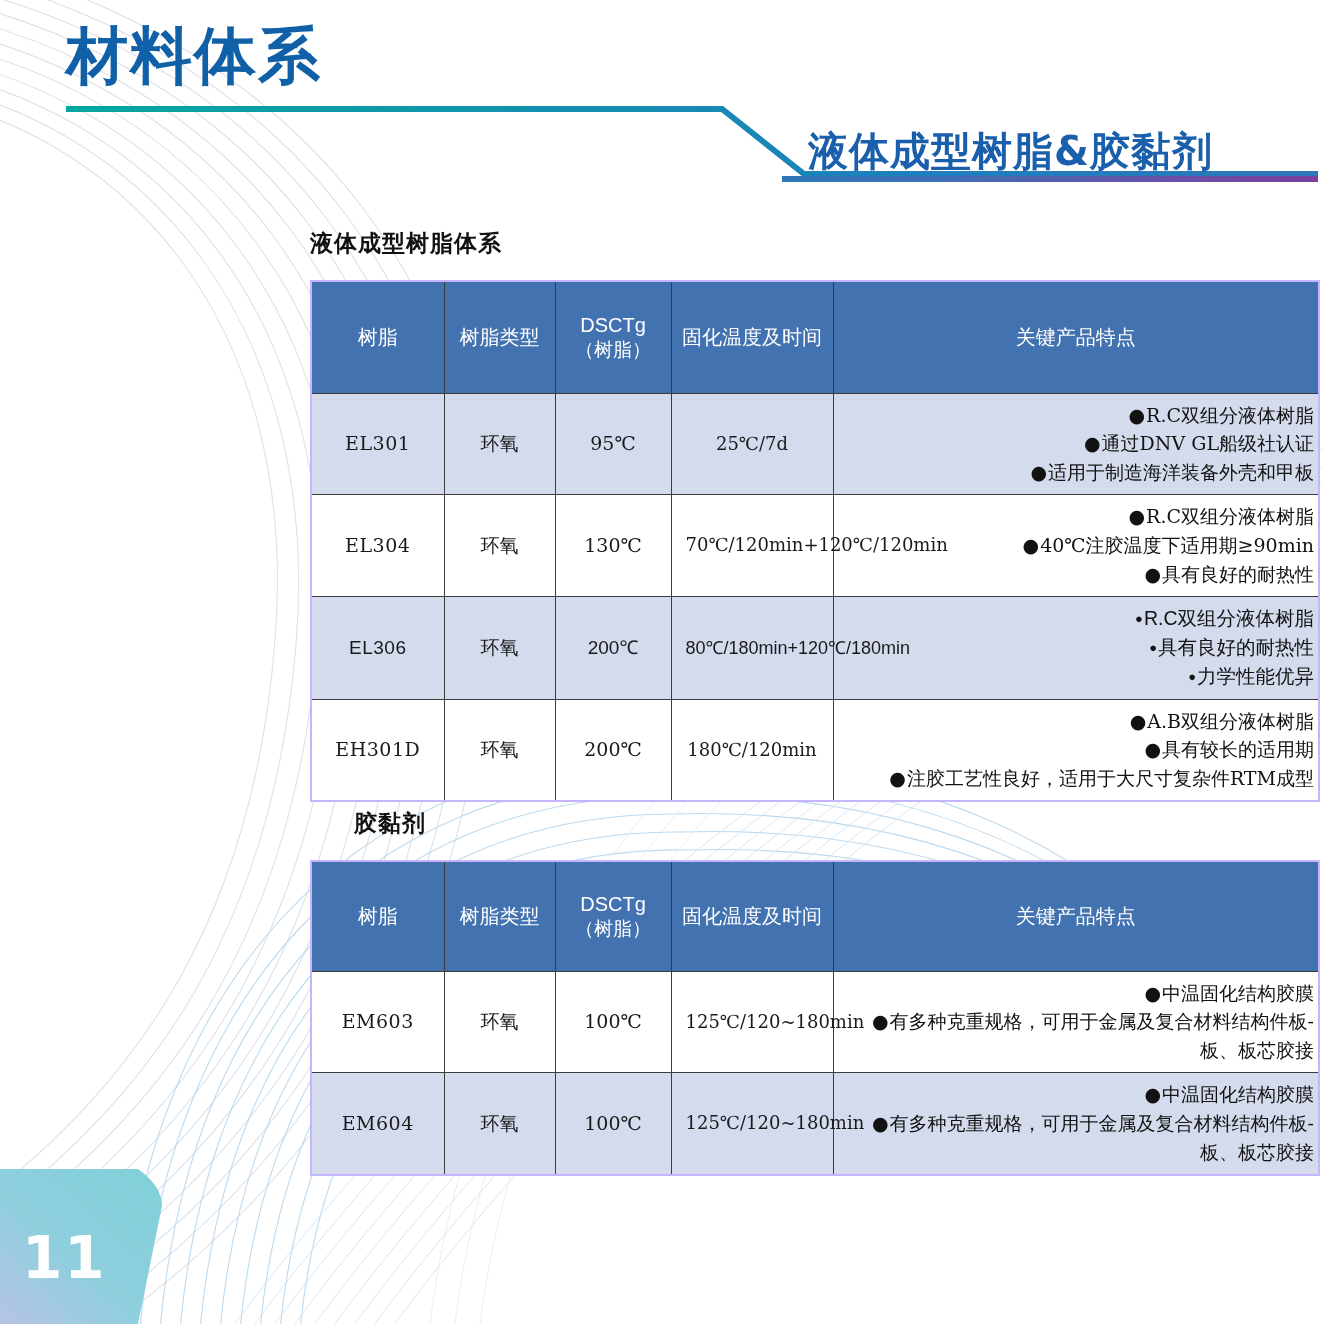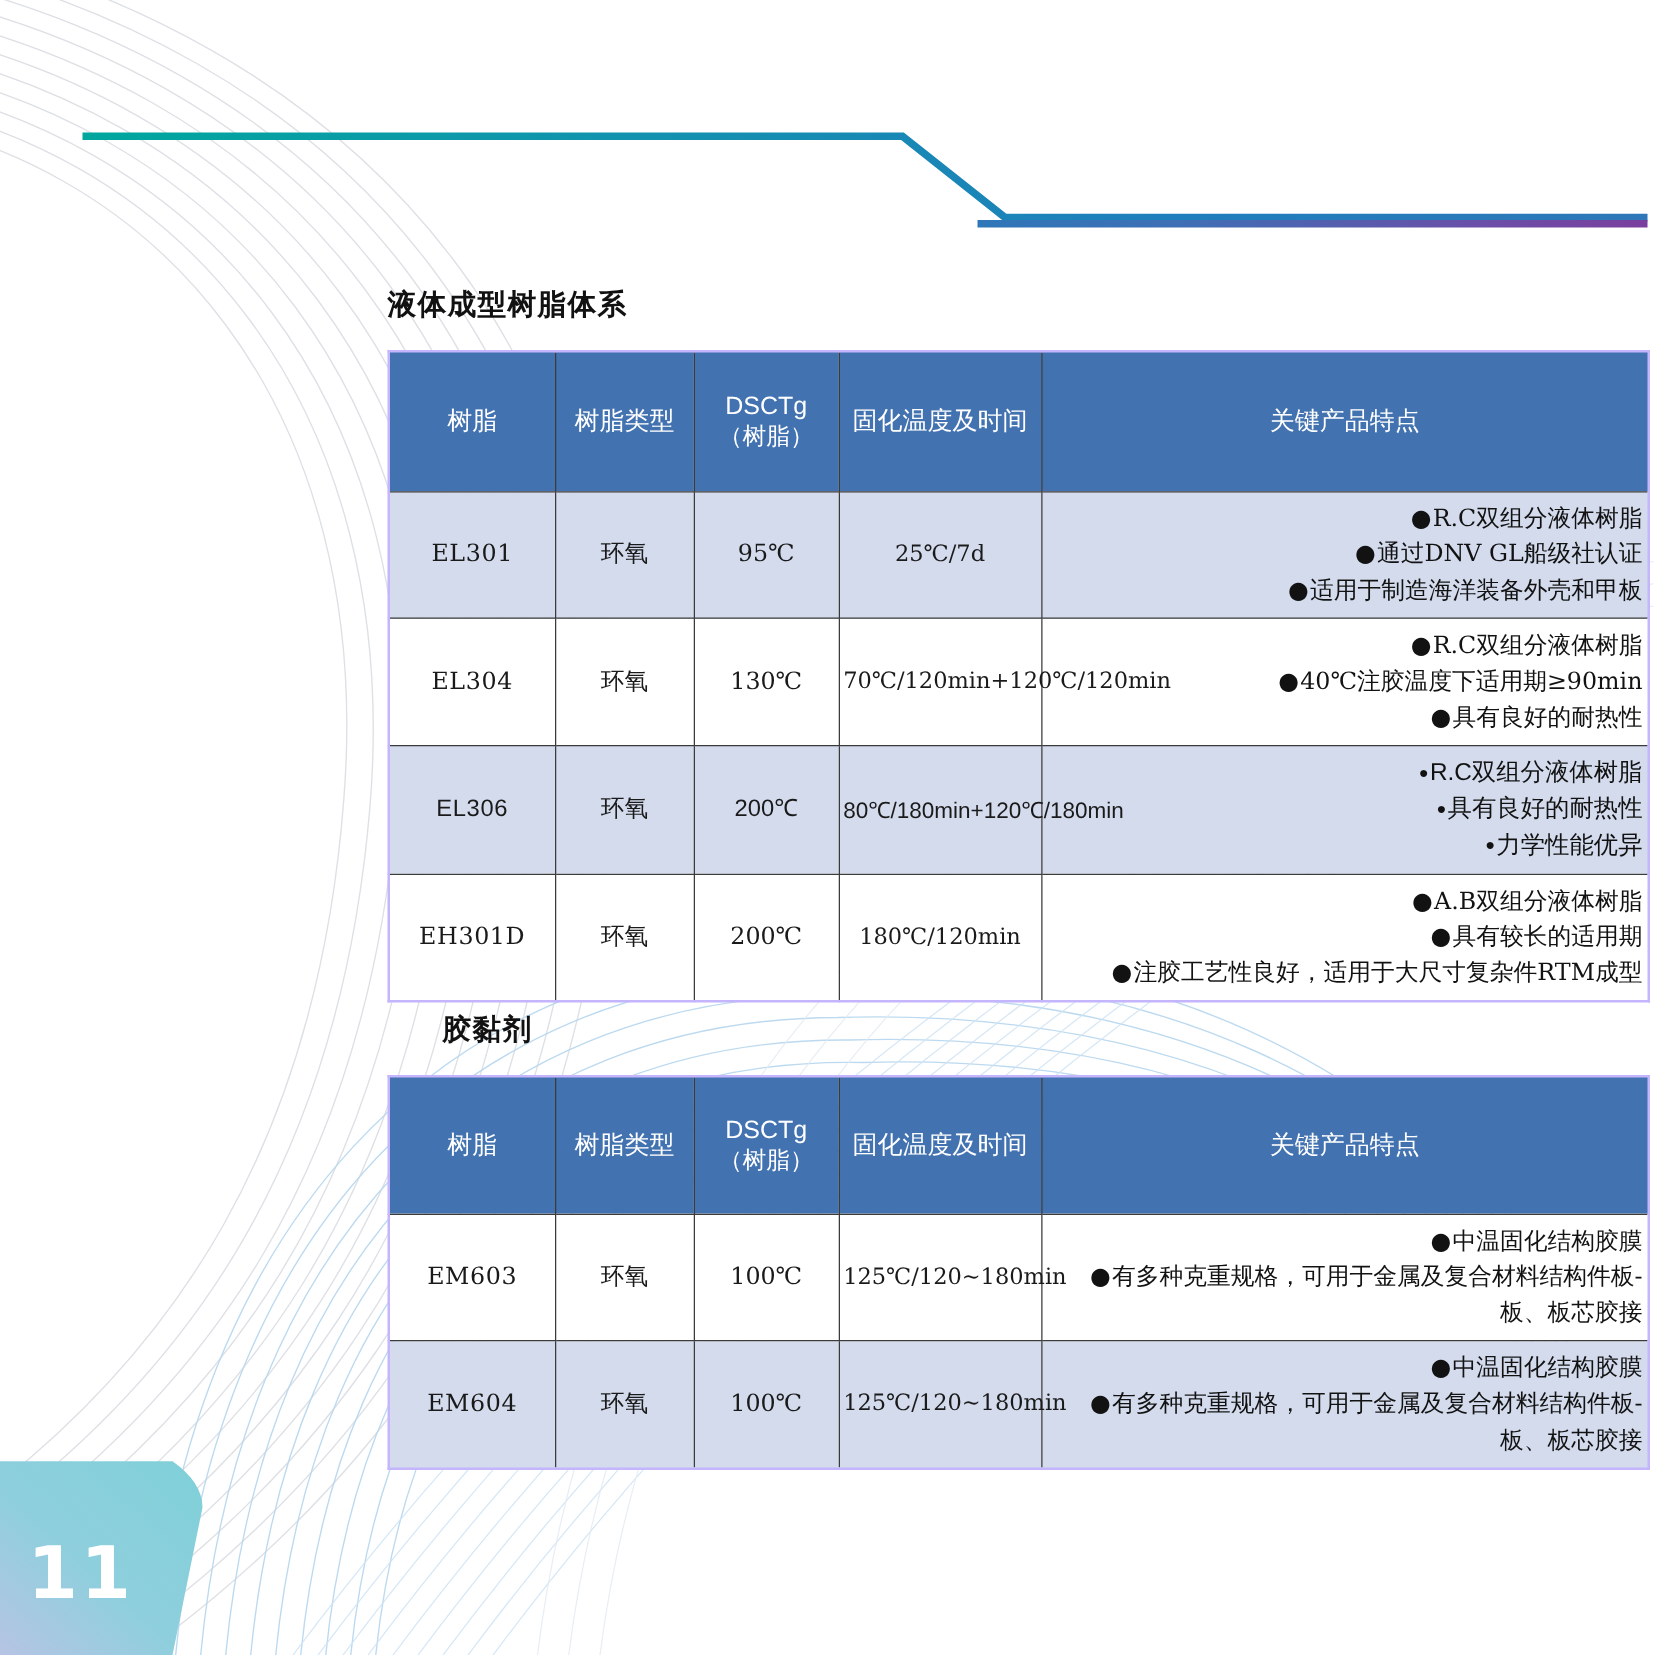--- a/index.html
+++ b/index.html
@@ -119,21 +119,21 @@
   
   .row-shade td { background: #d3dbed; }
   .row-plain td { background: #ffffff; }
 
   td.c-name, td.c-type, td.c-tg, td.c-cure {
     text-align: center;
     font-size: 19px;
     color: #1a1a1a;
     font-family: "DejaVu Serif", serif;
     line-height: 1.45;
-    padding: 4px 3px;
+    padding: 4px 14px;
   }
   td.c-name { letter-spacing: 0.5px; }
   td.c-cure { font-size: 18px; }
 
   td.c-feat {
     text-align: right;
     padding: 7px 4px 7px 8px;
     font-size: 19px;
     color: #121212;
     font-family: "DejaVu Serif", serif;
@@ -230,34 +230,36 @@
       </g>
 
       <g stroke="#e3eaf1" stroke-width="1" opacity="0.8">
         <path d="M430,1324 C470,1000 660,700 980,560 C1160,480 1290,450 1360,445"></path>
         <path d="M455,1324 C495,1005 685,712 1000,575 C1175,496 1300,466 1370,461"></path>
         <path d="M480,1324 C520,1010 710,724 1020,590 C1190,512 1310,482 1380,477"></path>
       </g>
     </g>
   </svg>
 
+  <div id="page-title">材料体系</div>
 
   <svg id="title-rule-svg" viewBox="0 0 1323 90" preserveAspectRatio="none">
     <defs>
       <linearGradient id="ruleGrad" x1="0" y1="0" x2="1" y2="0">
         <stop offset="0%" stop-color="#00a79d"></stop>
         <stop offset="35%" stop-color="#1292ae"></stop>
         <stop offset="70%" stop-color="#1f7ebd"></stop>
         <stop offset="100%" stop-color="#2e77b8"></stop>
       </linearGradient>
     </defs>
 
     <path d="M66,9 L722,9 L804,74 L1318,74" fill="none" stroke="url(#ruleGrad)" stroke-width="6" stroke-linejoin="miter"></path>
   </svg>
 
+  <div id="banner-title">液体成型树脂&amp;胶黏剂</div>
   <div id="banner-underline"></div>
 
   <div class="section-heading" id="heading-1">液体成型树脂体系</div>
 
   <table class="mat-table" id="table-1">
     <colgroup>
       <col style="width:133px">
       <col style="width:111px">
       <col style="width:116px">
       <col style="width:162px">

